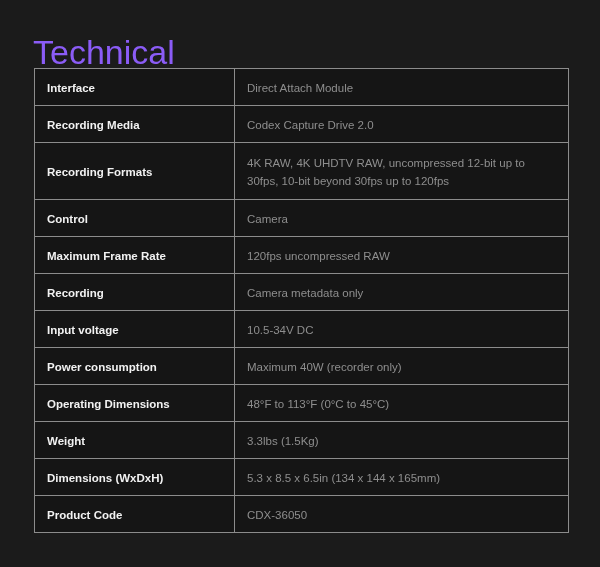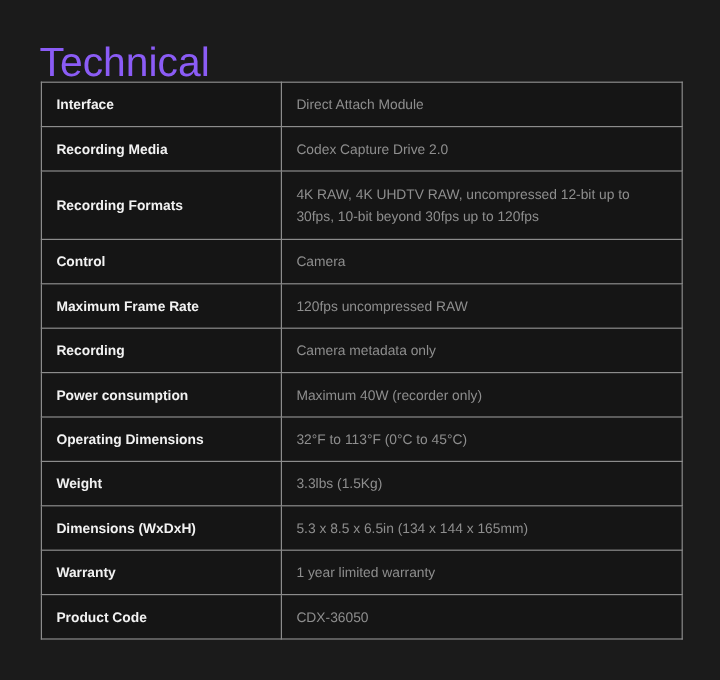--- a/index.html
+++ b/index.html
@@ -155,20 +155,32 @@
             <span class="label-text">Recording</span>
           </div>
         </td>
         <td>
           <div class="cell-inner">
             <span class="value-text">Camera metadata only</span>
           </div>
         </td>
       </tr>
 
+      <tr>
+        <td>
+          <div class="cell-inner">
+            <span class="label-text">Input voltage</span>
+          </div>
+        </td>
+        <td>
+          <div class="cell-inner">
+            <span class="value-text">10.5-34V DC</span>
+          </div>
+        </td>
+      </tr>
 
       <tr>
         <td>
           <div class="cell-inner">
             <span class="label-text">Power consumption</span>
           </div>
         </td>
         <td>
           <div class="cell-inner">
             <span class="value-text">Maximum 40W (recorder only)</span>
@@ -177,21 +189,21 @@
       </tr>
 
       <tr>
         <td>
           <div class="cell-inner">
             <span class="label-text">Operating Dimensions</span>
           </div>
         </td>
         <td>
           <div class="cell-inner">
-            <span class="value-text">32°F to 113°F (0°C to 45°C)</span>
+            <span class="value-text">48°F to 113°F (0°C to 45°C)</span>
           </div>
         </td>
       </tr>
 
       <tr>
         <td>
           <div class="cell-inner">
             <span class="label-text">Weight</span>
           </div>
         </td>
@@ -208,32 +220,20 @@
             <span class="label-text">Dimensions (WxDxH)</span>
           </div>
         </td>
         <td>
           <div class="cell-inner">
             <span class="value-text">5.3 x 8.5 x 6.5in (134 x 144 x 165mm)</span>
           </div>
         </td>
       </tr>
 
-      <tr>
-        <td>
-          <div class="cell-inner">
-            <span class="label-text">Warranty</span>
-          </div>
-        </td>
-        <td>
-          <div class="cell-inner">
-            <span class="value-text">1 year limited warranty</span>
-          </div>
-        </td>
-      </tr>
 
       <tr>
         <td>
           <div class="cell-inner">
             <span class="label-text">Product Code</span>
           </div>
         </td>
         <td>
           <div class="cell-inner">
             <span class="value-text">CDX-36050</span>

